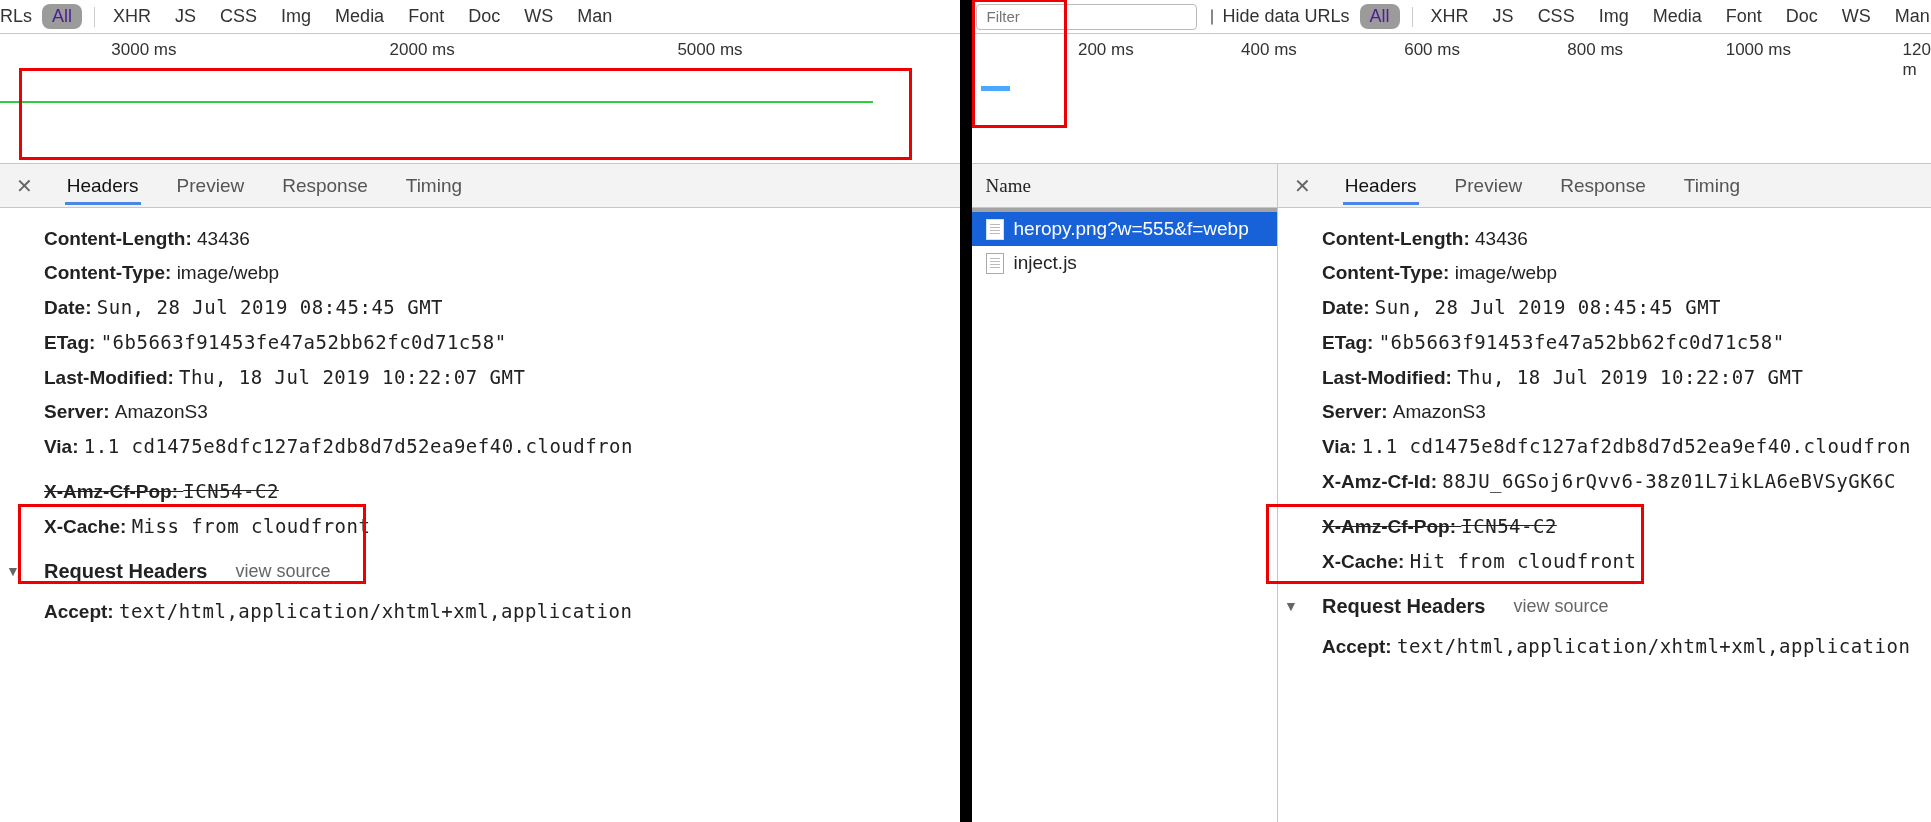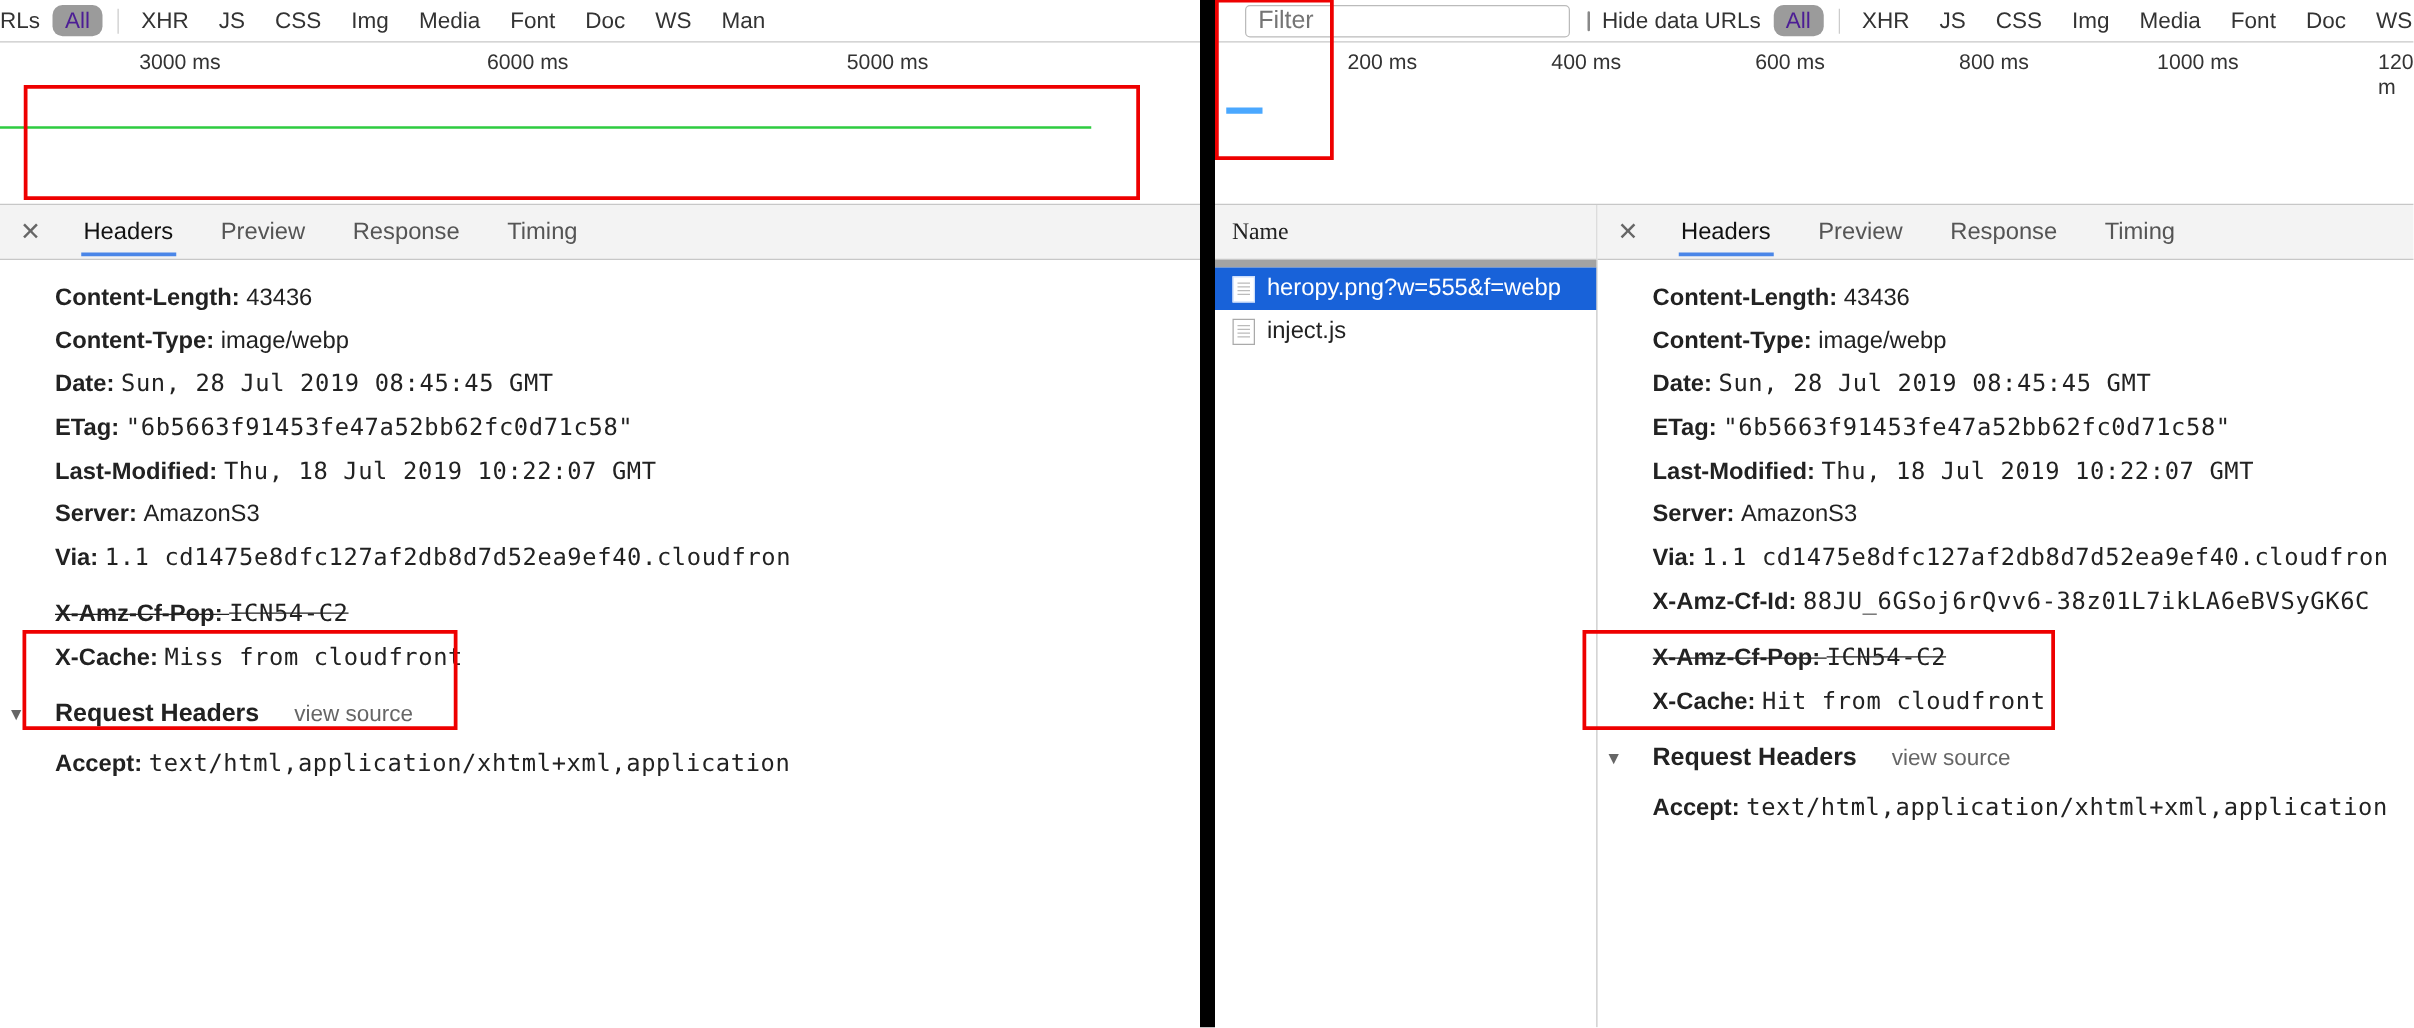--- a/index.html
+++ b/index.html
@@ -2,41 +2,41 @@
 <html><head>
 <meta charset="utf-8">
 <style>
   * { box-sizing: border-box; }
   html, body { margin: 0; padding: 0; font-family: "Helvetica Neue", Arial, sans-serif; font-size: 16px; color: #222; background: #fff; }
   .root { display: flex; width: 100%; height: 822px; }
   .pane { flex: 1; position: relative; overflow: hidden; }
   .divider { width: 12px; background: #000; }
   
   .filter-bar { display: flex; align-items: center; gap: 10px; height: 34px; padding: 0 4px; border-bottom: 1px solid #c7c7c7; font-size: 18px; }
-  .filter-input { border: 1px solid #bbb; border-radius: 4px; font-size: 20px; color: #777; padding: 8px 10px; width: 260px; height: 26px; margin-left: 20px; }
+  .filter-input { border: 1px solid #bbb; border-radius: 4px; font-size: 15px; color: #777; padding: 8px 10px; width: 260px; height: 26px; }
   .checkbox { width: 16px; height: 16px; border: 1px solid #888; border-radius: 3px; margin-left: 4px; }
   .filter-label { color: #333; white-space: nowrap; }
   .type-chip { color: #333; padding: 2px 6px; cursor: pointer; }
   .type-chip.all { background: #9b9b9b; color: #4c1d95; border-radius: 8px; padding: 2px 10px; }
   .type-sep { width: 1px; height: 20px; background: #ccc; }
   
   .timeline { position: relative; height: 130px; border-bottom: 1px solid #c7c7c7; }
   .tick-row { position: relative; height: 30px; }
   .tick { position: absolute; top: 6px; font-size: 17px; color: #333; transform: translateX(-50%); }
   .redbox { position: absolute; border: 3px solid #e00; pointer-events: none; }
   .green-line { position: absolute; height: 2px; background: #2ecc40; }
   .blue-line { position: absolute; height: 5px; background: #4aa8ff; }
   
   .tab-row { display: flex; align-items: center; gap: 26px; height: 44px; padding-left: 10px; border-bottom: 1px solid #c7c7c7; background: #f3f3f3; font-size: 19px; }
   .close-x { color: #666; padding: 0 6px; font-size: 20px; cursor: pointer; }
   .tab { color: #555; cursor: pointer; padding: 8px 2px; }
   .tab.active { color: #111; border-bottom: 3px solid #4a86e8; padding-bottom: 5px; }
   .col-header { font-size: 19px; color: #222; padding: 8px 14px; }
   
-  .file-list { border-top: 6px solid #a3a3a3; }
+  .file-list { border-top: 4px solid #a3a3a3; }
   .file-row { display: flex; align-items: center; gap: 10px; padding: 6px 14px; font-size: 19px; }
   .file-row.sel { background: #1862d9; color: #fff; }
   .file-icon { width: 18px; height: 21px; background: #fff; border: 1px solid #aaa; position: relative; flex: none; }
   .file-row.sel .file-icon { border-color: #cfe0fb; }
   .file-icon::before { content: ""; position: absolute; left: 3px; right: 3px; top: 4px; height: 1px; background: #bbb; box-shadow: 0 3px 0 #bbb, 0 6px 0 #bbb, 0 9px 0 #bbb; }
   
   .headers-body { padding: 14px 20px 14px 44px; font-size: 19px; line-height: 34px; position: relative; }
   .hdr { white-space: nowrap; overflow: hidden; text-overflow: clip; }
   .hdr b { font-weight: 600; }
   .hdr .mono { font-family: Menlo, Consolas, monospace; letter-spacing: 0.5px; }
@@ -69,21 +69,21 @@
           <span class="type-chip">Media</span>
           <span class="type-chip">Font</span>
           <span class="type-chip">Doc</span>
           <span class="type-chip">WS</span>
           <span class="type-chip">Man</span>
         </span>
     </div>
     <div class="timeline">
       <div class="tick-row">
         <span class="tick" style="left:15%">3000 ms</span>
-        <span class="tick" style="left:44%">6000 ms</span>
+        <span class="tick" style="left:44%">2000 ms</span>
         <span class="tick" style="left:74%">5000 ms</span>
       </div>
       <div class="green-line" style="left:0; width:91%; top:52%;"></div>
       <div class="redbox" style="left:2%; top:26%; width:93%; height:72%;"></div>
     </div>
     <div class="tab-row">
       <span class="close-x">✕</span>
       <span id="tabs-left" style="display: flex; gap: 34px;">
           <span class="tab active">Headers</span>
           <span class="tab">Preview</span>

